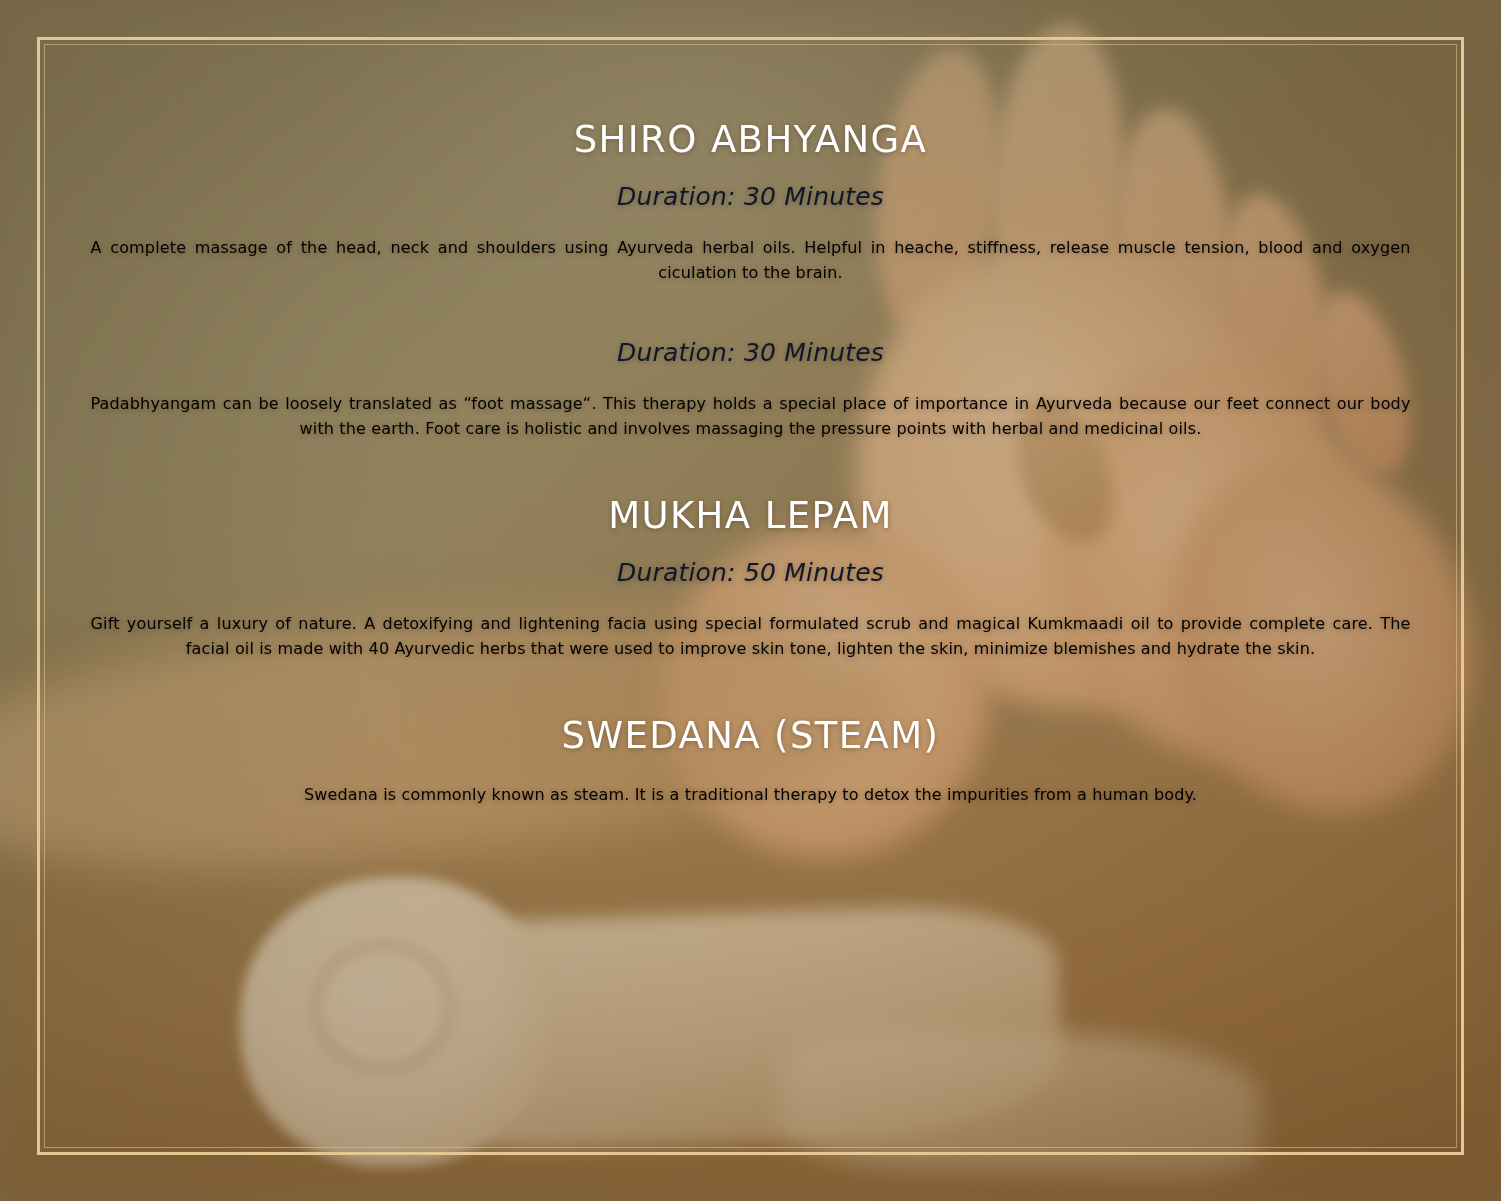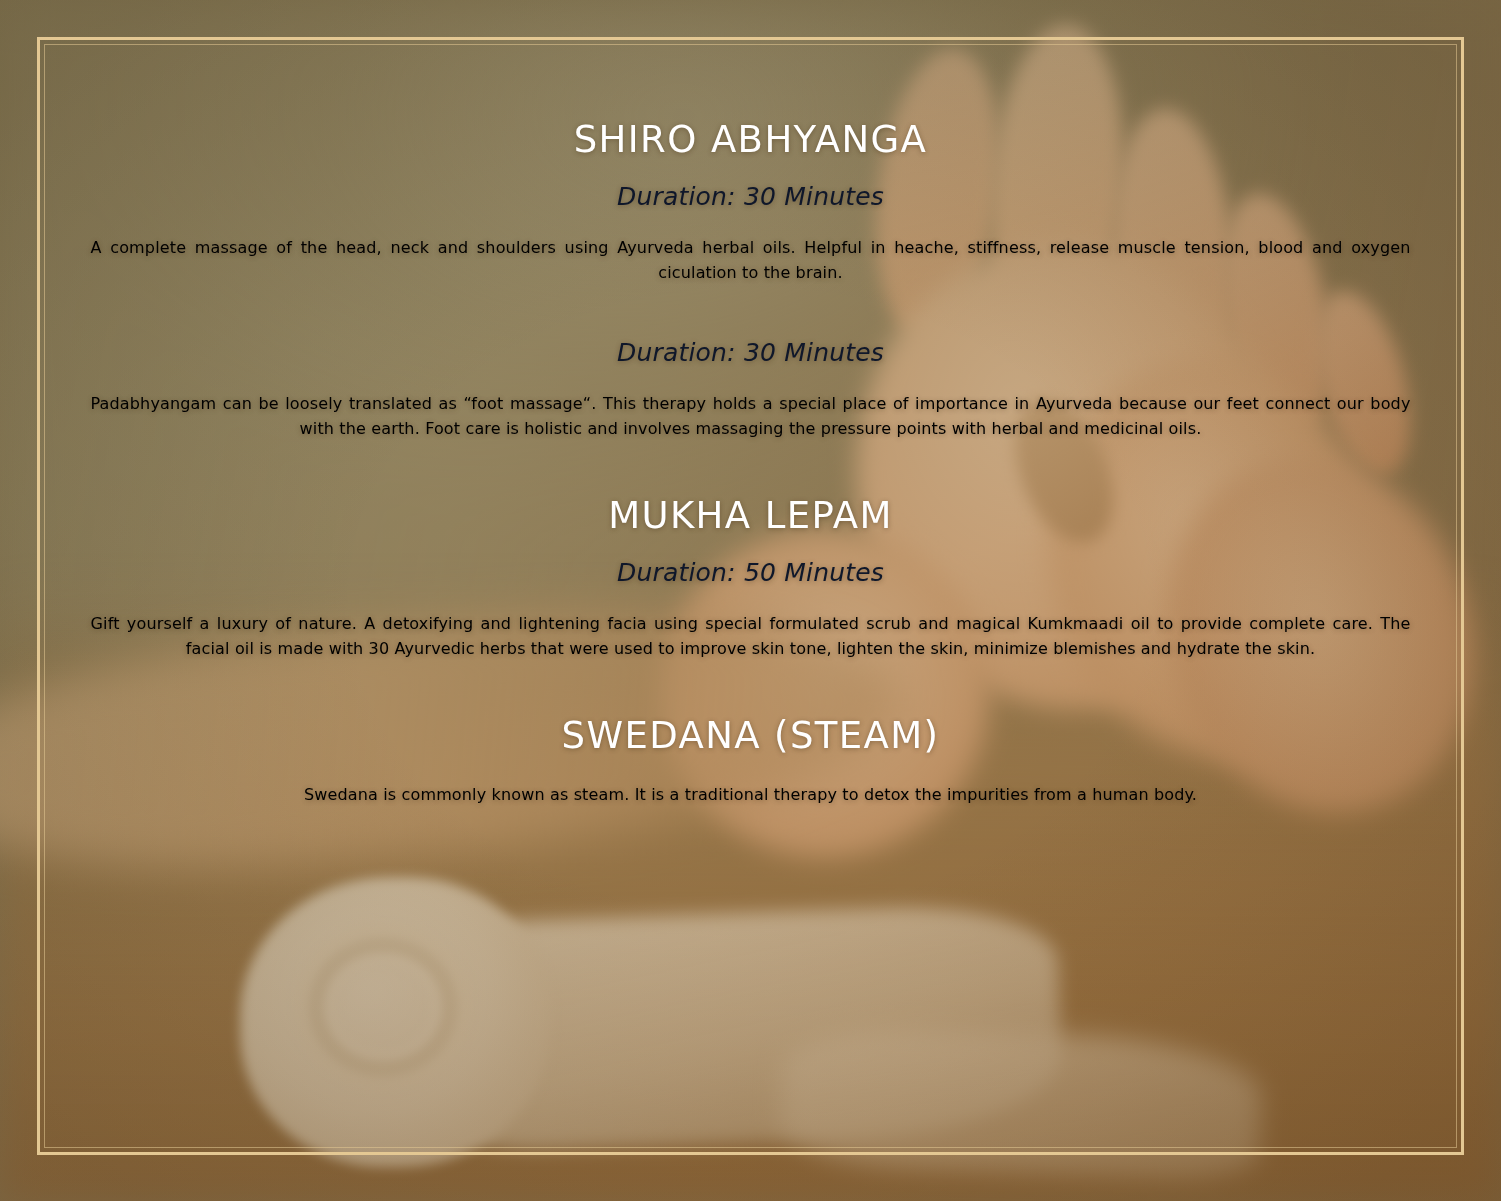--- a/index.html
+++ b/index.html
@@ -240,21 +240,21 @@
     </div>
 
     <div class="treatment sec-2">
       <div class="t-duration">Duration: 30 Minutes</div>
       <div class="t-desc">Padabhyangam can be loosely translated as “foot massage“. This therapy holds a special place of importance in Ayurveda because our feet connect our body with the earth. Foot care is holistic and involves massaging the pressure points with herbal and medicinal oils.</div>
     </div>
 
     <div class="treatment sec-3">
       <div class="t-title">MUKHA LEPAM</div>
       <div class="t-duration">Duration: 50 Minutes</div>
-      <div class="t-desc">Gift yourself a luxury of nature. A detoxifying and lightening facia using special formulated scrub and magical Kumkmaadi oil to provide complete care. The facial oil is made with 30  Ayurvedic herbs that were used to improve skin tone, lighten the skin, minimize blemishes and hydrate the skin.</div>
+      <div class="t-desc">Gift yourself a luxury of nature. A detoxifying and lightening facia using special formulated scrub and magical Kumkmaadi oil to provide complete care. The facial oil is made with 40  Ayurvedic herbs that were used to improve skin tone, lighten the skin, minimize blemishes and hydrate the skin.</div>
     </div>
 
     <div class="treatment sec-4">
       <div class="t-title">SWEDANA (STEAM)</div>
       <div class="t-desc">Swedana is commonly known as steam. It is a traditional therapy to detox the impurities from a human body.</div>
     </div>
 
   </div>
 </div>
 

